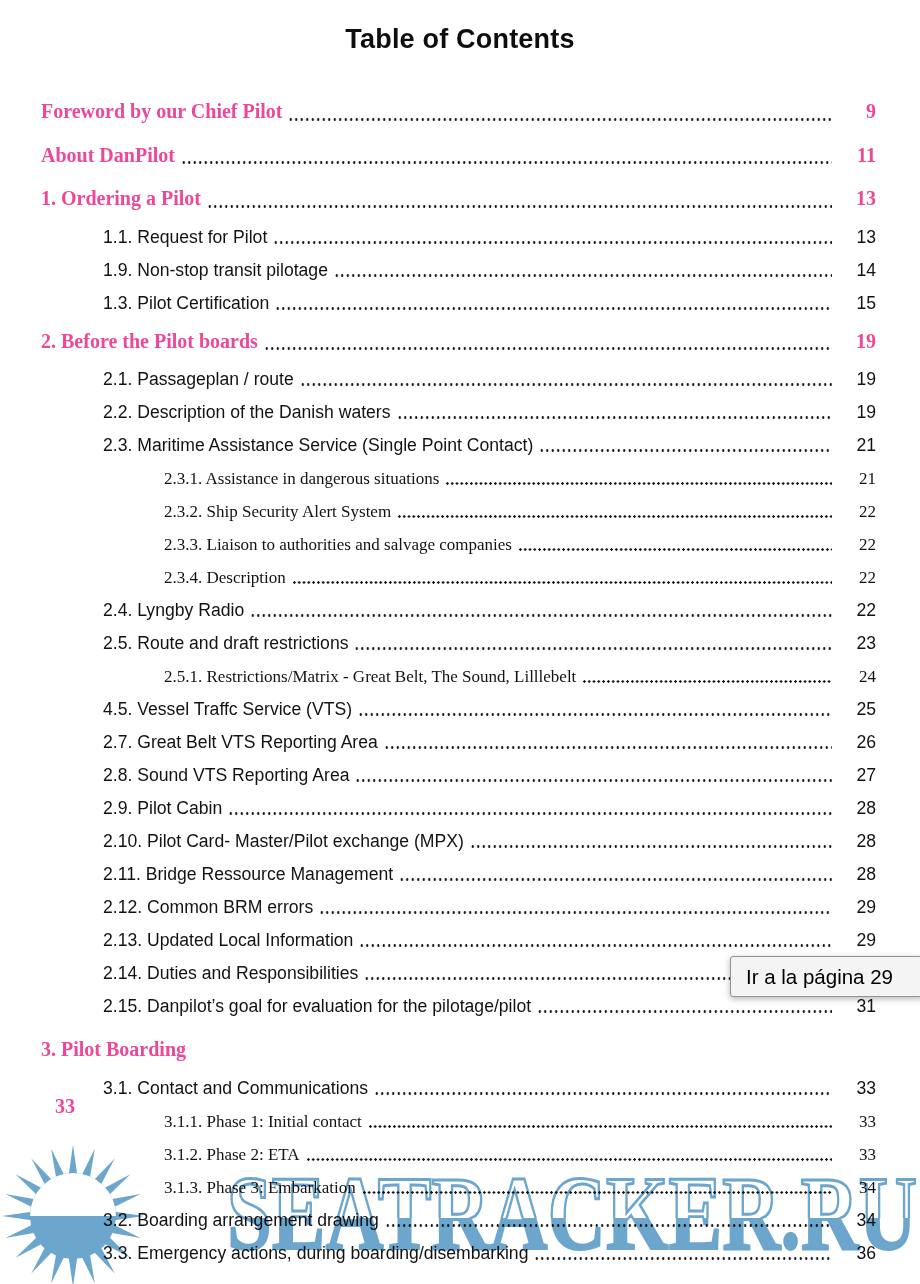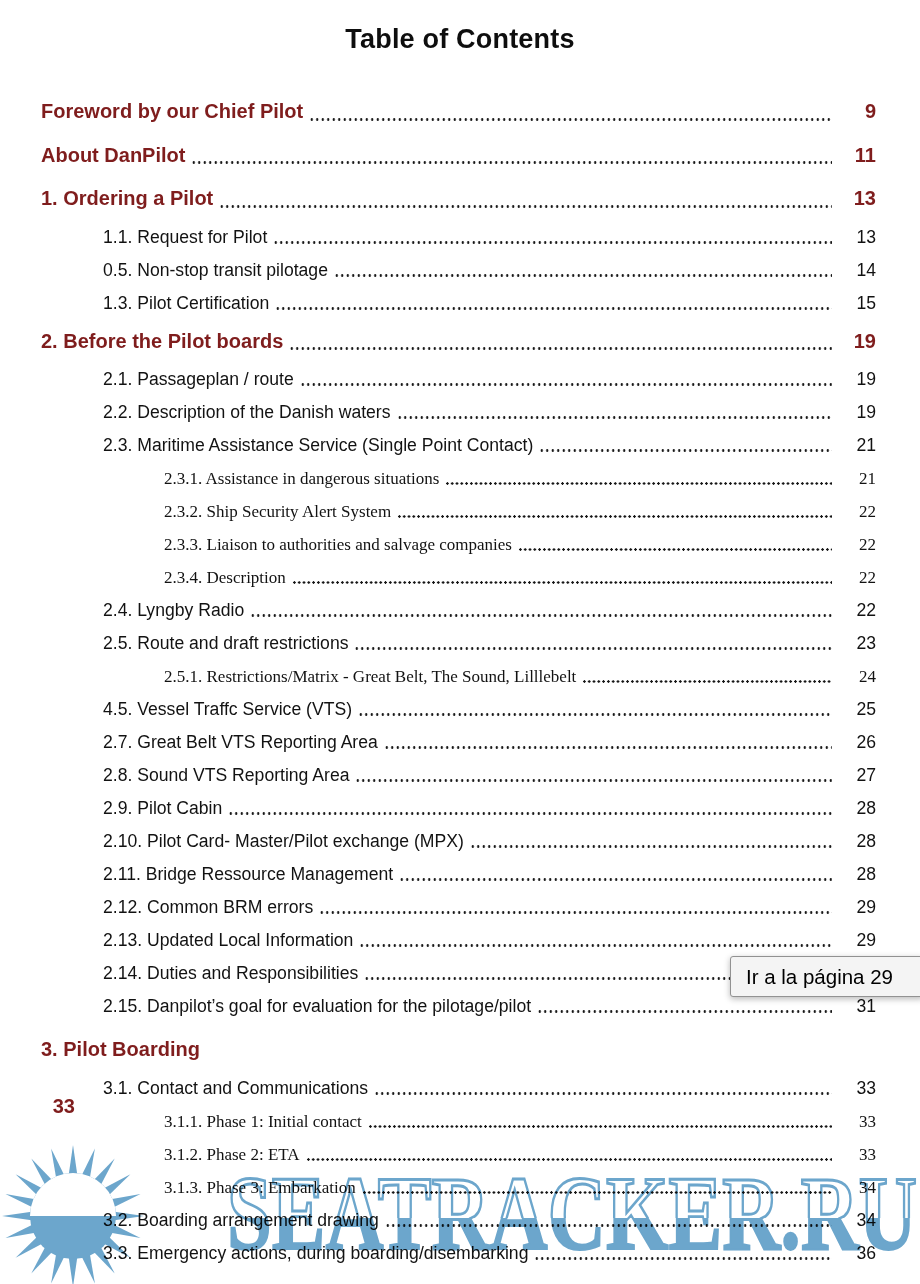--- a/index.html
+++ b/index.html
@@ -42,21 +42,22 @@
     background-position: 0 100%;
   }
   .row .p {
     min-width: 34px;
     text-align: right;
     white-space: nowrap;
   }
   .lvl0 {
     height: 43.5px; line-height: 43.5px;
     font-size: 20px; font-weight: 700;
-    color: #7f1d1d;
+    color: #ec4899;
+    font-family: Liberation Serif, serif;
   }
   .lvl0 .dots { margin-bottom: 13px; }
   .lvl1 {
     height: 33px; line-height: 33px;
     font-size: 17.6px;
     padding-left: 62px;
   }
   .lvl1 .dots { margin-bottom: 10px; }
   .lvl2 {
     height: 33px; line-height: 33px;
@@ -113,21 +114,21 @@
         <span class="t">1. Ordering a Pilot</span>
         <span class="dots"></span>
         <span class="p">13</span>
       </div>
       <div class="row lvl1">
         <span class="t">1.1. Request for Pilot</span>
         <span class="dots"></span>
         <span class="p">13</span>
       </div>
       <div class="row lvl1">
-        <span class="t">0.5. Non-stop transit pilotage</span>
+        <span class="t">1.9. Non-stop transit pilotage</span>
         <span class="dots"></span>
         <span class="p">14</span>
       </div>
       <div class="row lvl1">
         <span class="t">1.3. Pilot Certification</span>
         <span class="dots"></span>
         <span class="p">15</span>
       </div>
       <div class="row lvl0">
         <span class="t">2. Before the Pilot boards</span>

